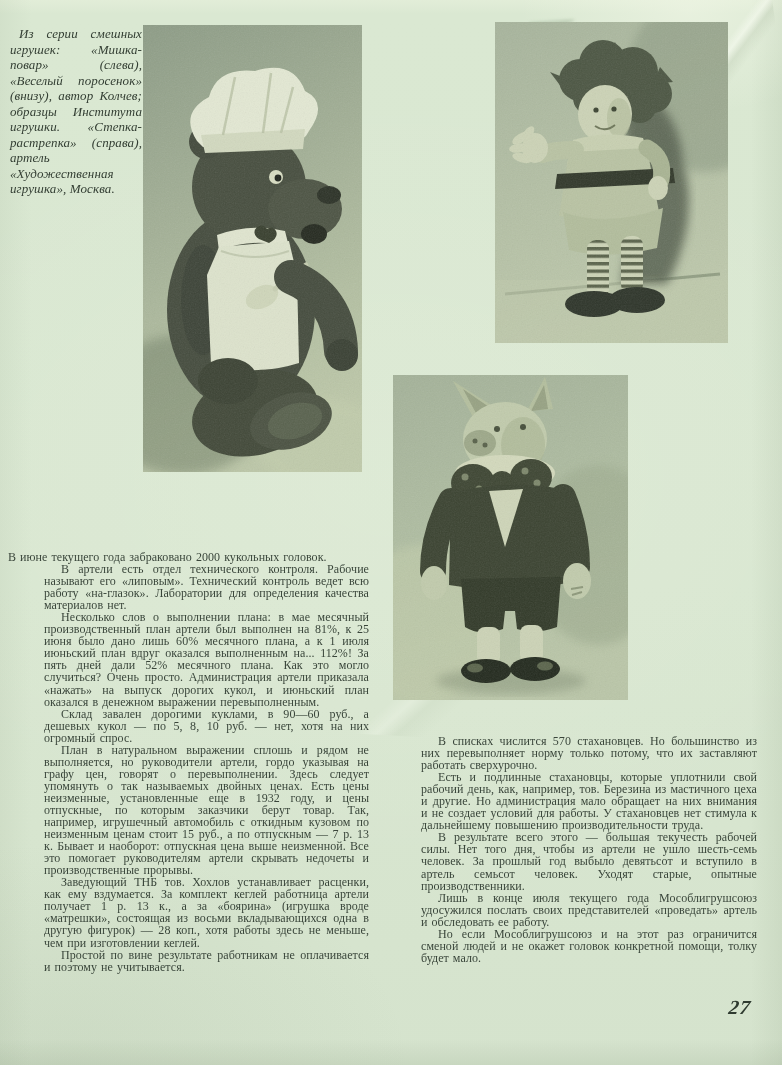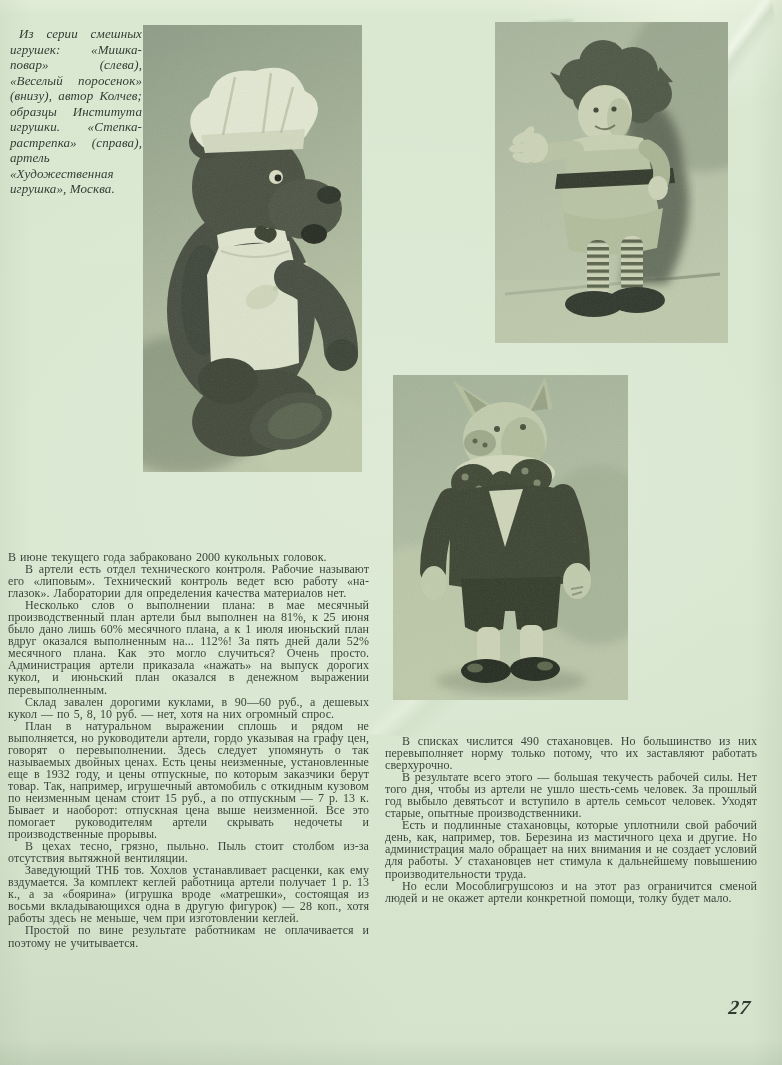--- a/index.html
+++ b/index.html
@@ -47,21 +47,21 @@
   .photo{position:absolute;overflow:hidden;}
   .photo svg{display:block;width:100%;height:100%;}
   .photo-bear{left:143px;top:25px;width:219px;height:447px;}
   .photo-doll{left:495px;top:22px;width:233px;height:321px;}
   .photo-pig{left:393px;top:375px;width:235px;height:325px;}
 
   .col{position:absolute;font-size:12px;line-height:12.05px;text-align:justify;letter-spacing:.05px;word-spacing:1px;}
   .col-left{left:8px;top:551px;width:361px;}
   .col-right{left:385px;top:735px;width:372px;}
   .para{margin:0;}
-  .para.indent{text-indent:17px;}
+  .para.indent{text-indent:17px;margin-left:36px;}
 
   .pageno{
     position:absolute;left:729px;top:996px;
     font-size:20px;font-weight:700;font-style:italic;
     color:#2f3b30;transform:skewX(-8deg);
     letter-spacing:1px;
   }
 </style>
 </head>
 <body>
@@ -275,26 +275,26 @@
       <rect width="235" height="325" filter="url(#grainP)" opacity="0.13"></rect>
     </svg>
   </div>
 
   <div class="col col-left">
       <p class="para">В июне текущего года забраковано 2000 кукольных головок.</p>
       <p class="para indent">В артели есть отдел технического контроля. Рабочие называют его «липовым». Технический контроль ведет всю работу «на-глазок». Лаборатории для определения качества материалов нет.</p>
       <p class="para indent">Несколько слов о выполнении плана: в мае месячный производственный план артели был выполнен на 81%, к 25 июня было дано лишь 60% месячного плана, а к 1 июля июньский план вдруг оказался выполненным на... 112%! За пять дней дали 52% месячного плана. Как это могло случиться? Очень просто. Администрация артели приказала «нажать» на выпуск дорогих кукол, и июньский план оказался в денежном выражении перевыполненным.</p>
       <p class="para indent">Склад завален дорогими куклами, в 90—60 руб., а дешевых кукол — по 5, 8, 10 руб. — нет, хотя на них огромный спрос.</p>
       <p class="para indent">План в натуральном выражении сплошь и рядом не выполняется, но руководители артели, гордо указывая на графу цен, говорят о перевыполнении. Здесь следует упомянуть о так называемых двойных ценах. Есть цены неизменные, установленные еще в 1932 году, и цены отпускные, по которым заказчики берут товар. Так, например, игрушечный автомобиль с откидным кузовом по неизменным ценам стоит 15 руб., а по отпускным — 7 р. 13 к. Бывает и наоборот: отпускная цена выше неизменной. Все это помогает руководителям артели скрывать недочеты и производственные прорывы.</p>
-      <p class="para indent">В цехах тесно, грязно, пыльно. Пыль стоит столбом из-за отсутствия вытяжной вентиляции.</p>
       <p class="para indent">Заведующий ТНБ тов. Хохлов устанавливает расценки, как ему вздумается. За комплект кеглей работница артели получает 1 р. 13 к., а за «боярина» (игрушка вроде «матрешки», состоящая из восьми вкладывающихся одна в другую фигурок) — 28 коп., хотя работы здесь не меньше, чем при изготовлении кеглей.</p>
       <p class="para indent">Простой по вине результате работникам не оплачивается и поэтому не учитывается.</p>
     </div>
   <div class="col col-right">
-      <p class="para indent">В списках числится 490 стахановцев. Но большинство из них перевыполняет норму только потому, что их заставляют работать сверхурочно.</p>
+      <p class="para indent">В списках числится 570 стахановцев. Но большинство из них перевыполняет норму только потому, что их заставляют работать сверхурочно.</p>
+      <p class="para indent">Есть и подлинные стахановцы, которые уплотнили свой рабочий день, как, например, тов. Березина из мастичного цеха и другие. Но администрация мало обращает на них внимания и не создает условий для работы. У стахановцев нет стимула к дальнейшему повышению производительности труда.</p>
       <p class="para indent">В результате всего этого — большая текучесть рабочей силы. Нет того дня, чтобы из артели не ушло шесть-семь человек. За прошлый год выбыло девятьсот и вступило в артель семьсот человек. Уходят старые, опытные производственники.</p>
-      <p class="para indent">Есть и подлинные стахановцы, которые уплотнили свой рабочий день, как, например, тов. Березина из мастичного цеха и другие. Но администрация мало обращает на них внимания и не создает условий для работы. У стахановцев нет стимула к дальнейшему повышению производительности труда.</p>
-      <p class="para indent">Но если Мособлигрушсоюз и на этот раз ограничится сменой людей и не окажет артели конкретной помощи, толку будет мало.</p>
+      <p class="para indent">Лишь в конце июля текущего года Мособлигрушсоюз удосужился послать своих представителей «проведать» артель и обследовать ее работу.</p>
+      <p class="para indent">Но если Мособлигрушсоюз и на этот раз ограничится сменой людей и не окажет головок конкретной помощи, толку будет мало.</p>
     </div>
 
   <div class="pageno">27</div>
 
 </div>
 
 </body></html>

